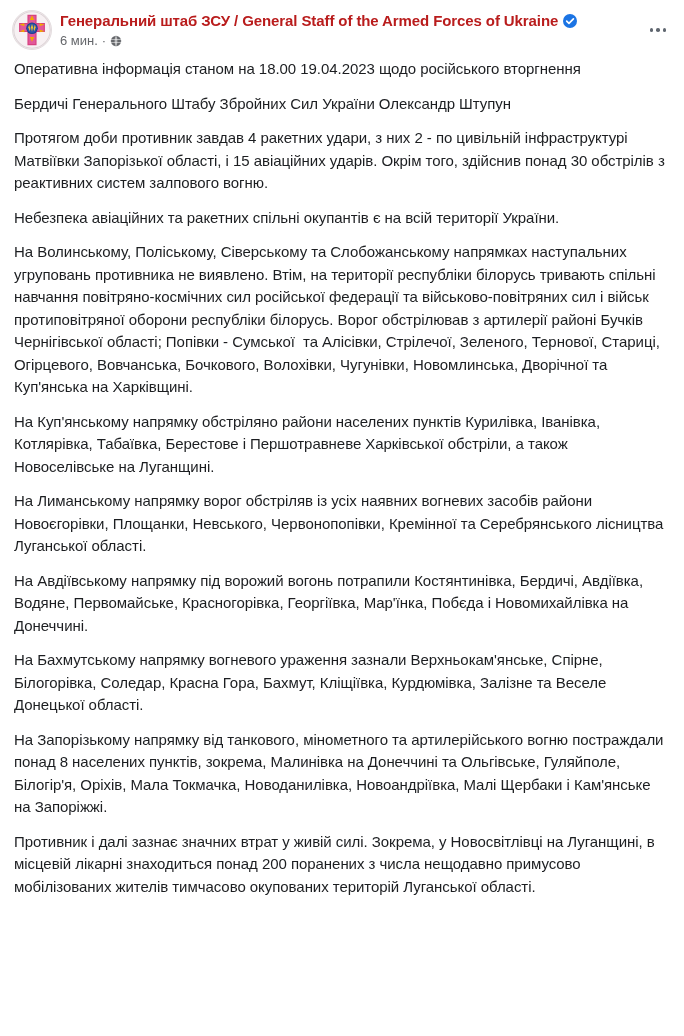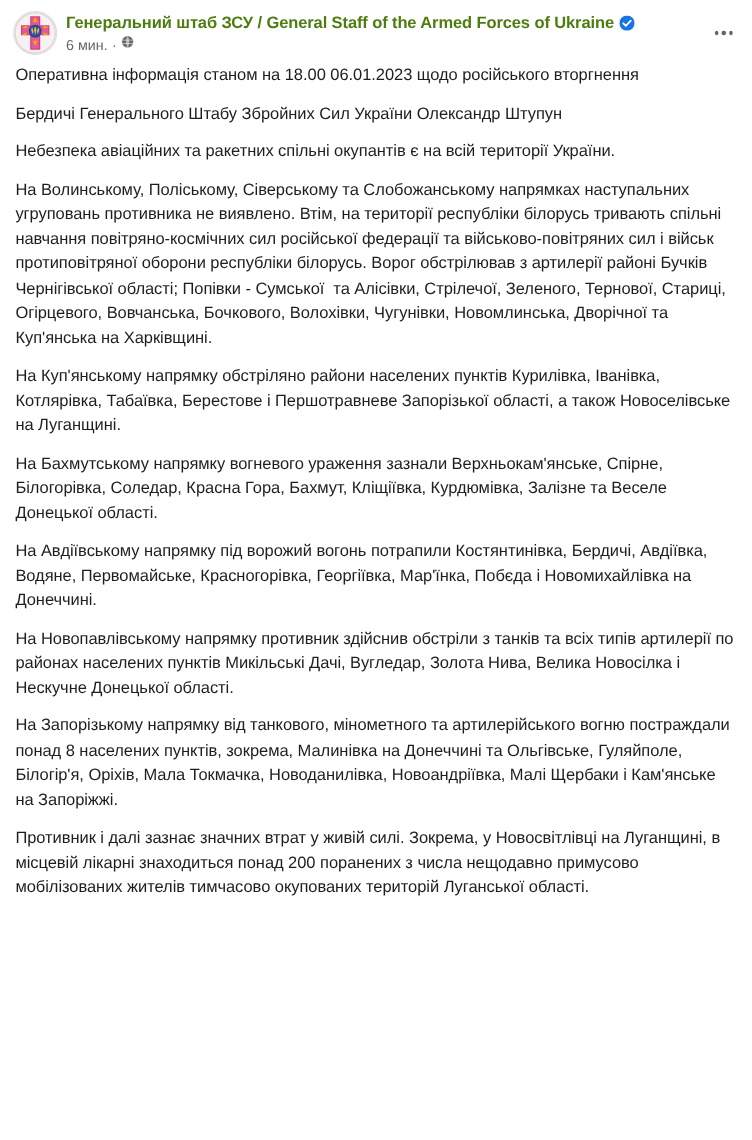--- a/index.html
+++ b/index.html
@@ -53,33 +53,33 @@
 
   .name-line {
     display: flex;
     align-items: center;
     line-height: 19px;
     white-space: nowrap;
   }
   .page-name {
     font-size: 15px;
     font-weight: bold;
-    color: #4d7c0f;
+    color: #b91c1c;
     letter-spacing: -0.1px;
   }
   .verified {
     display: inline-flex;
     margin-left: 5px;
     flex: 0 0 auto;
   }
   .verified svg { display: block; }
 
   .meta-line {
     display: flex;
-    align-items: flex-start;
+    align-items: center;
     margin-top: 2px;
     color: #65676b;
     font-size: 13px;
     line-height: 17px;
   }
   .meta-dot {
     margin: 0 4px;
     color: #65676b;
   }
   .globe-icon {
@@ -191,26 +191,27 @@
       <span class="dots">
         <i></i>
           <i></i>
           <i></i>
       </span>
     </div>
 
   </div>
 
   <div class="post-body">
-    <p>Оперативна інформація станом на 18.00 06.01.2023 щодо російського вторгнення</p>
+    <p>Оперативна інформація станом на 18.00 19.04.2023 щодо російського вторгнення</p>
     <p>Бердичі Генерального Штабу Збройних Сил України Олександр Штупун</p>
+    <p>Протягом доби противник завдав 4 ракетних удари, з них 2 - по цивільній інфраструктурі Матвіївки Запорізької області, і 15 авіаційних ударів. Окрім того, здійснив понад 30 обстрілів з реактивних систем залпового вогню.</p>
     <p>Небезпека авіаційних та ракетних спільні окупантів є на всій території України.</p>
     <p>На Волинському, Поліському, Сіверському та Слобожанському напрямках наступальних угруповань противника не виявлено. Втім, на території республіки білорусь тривають спільні навчання повітряно-космічних сил російської федерації та військово-повітряних сил і військ протиповітряної оборони республіки білорусь. Ворог обстрілював з артилерії районі Бучків Чернігівської області; Попівки - Сумської  та Алісівки, Стрілечої, Зеленого, Тернової, Стариці, Огірцевого, Вовчанська, Бочкового, Волохівки, Чугунівки, Новомлинська, Дворічної та Куп'янська на Харківщині.</p>
-    <p>На Куп'янському напрямку обстріляно райони населених пунктів Курилівка, Іванівка, Котлярівка, Табаївка, Берестове і Першотравневе Запорізької області, а також Новоселівське на Луганщині.</p>
+    <p>На Куп'янському напрямку обстріляно райони населених пунктів Курилівка, Іванівка, Котлярівка, Табаївка, Берестове і Першотравневе Харківської обстріли, а також Новоселівське на Луганщині.</p>
+    <p>На Лиманському напрямку ворог обстріляв із усіх наявних вогневих засобів райони Новоєгорівки, Площанки, Невського, Червонопопівки, Кремінної та Серебрянського лісництва Луганської області.</p>
+    <p>На Авдіївському напрямку під ворожий вогонь потрапили Костянтинівка, Бердичі, Авдіївка, Водяне, Первомайське, Красногорівка, Георгіївка, Мар'їнка, Побєда і Новомихайлівка на Донеччині.</p>
     <p>На Бахмутському напрямку вогневого ураження зазнали Верхньокам'янське, Спірне, Білогорівка, Соледар, Красна Гора, Бахмут, Кліщіївка, Курдюмівка, Залізне та Веселе Донецької області.</p>
-    <p>На Авдіївському напрямку під ворожий вогонь потрапили Костянтинівка, Бердичі, Авдіївка, Водяне, Первомайське, Красногорівка, Георгіївка, Мар'їнка, Побєда і Новомихайлівка на Донеччині.</p>
-    <p>На Новопавлівському напрямку противник здійснив обстріли з танків та всіх типів артилерії по районах населених пунктів Микільські Дачі, Вугледар, Золота Нива, Велика Новосілка і Нескучне Донецької області.</p>
     <p>На Запорізькому напрямку від танкового, мінометного та артилерійського вогню постраждали понад 8 населених пунктів, зокрема, Малинівка на Донеччині та Ольгівське, Гуляйполе, Білогір'я, Оріхів, Мала Токмачка, Новоданилівка, Новоандріївка, Малі Щербаки і Кам'янське на Запоріжжі.</p>
     <p>Противник і далі зазнає значних втрат у живій силі. Зокрема, у Новосвітлівці на Луганщині, в місцевій лікарні знаходиться понад 200 поранених з числа нещодавно примусово мобілізованих жителів тимчасово окупованих територій Луганської області.</p>
 
   </div>
 
 </div>
 
 </body></html>

